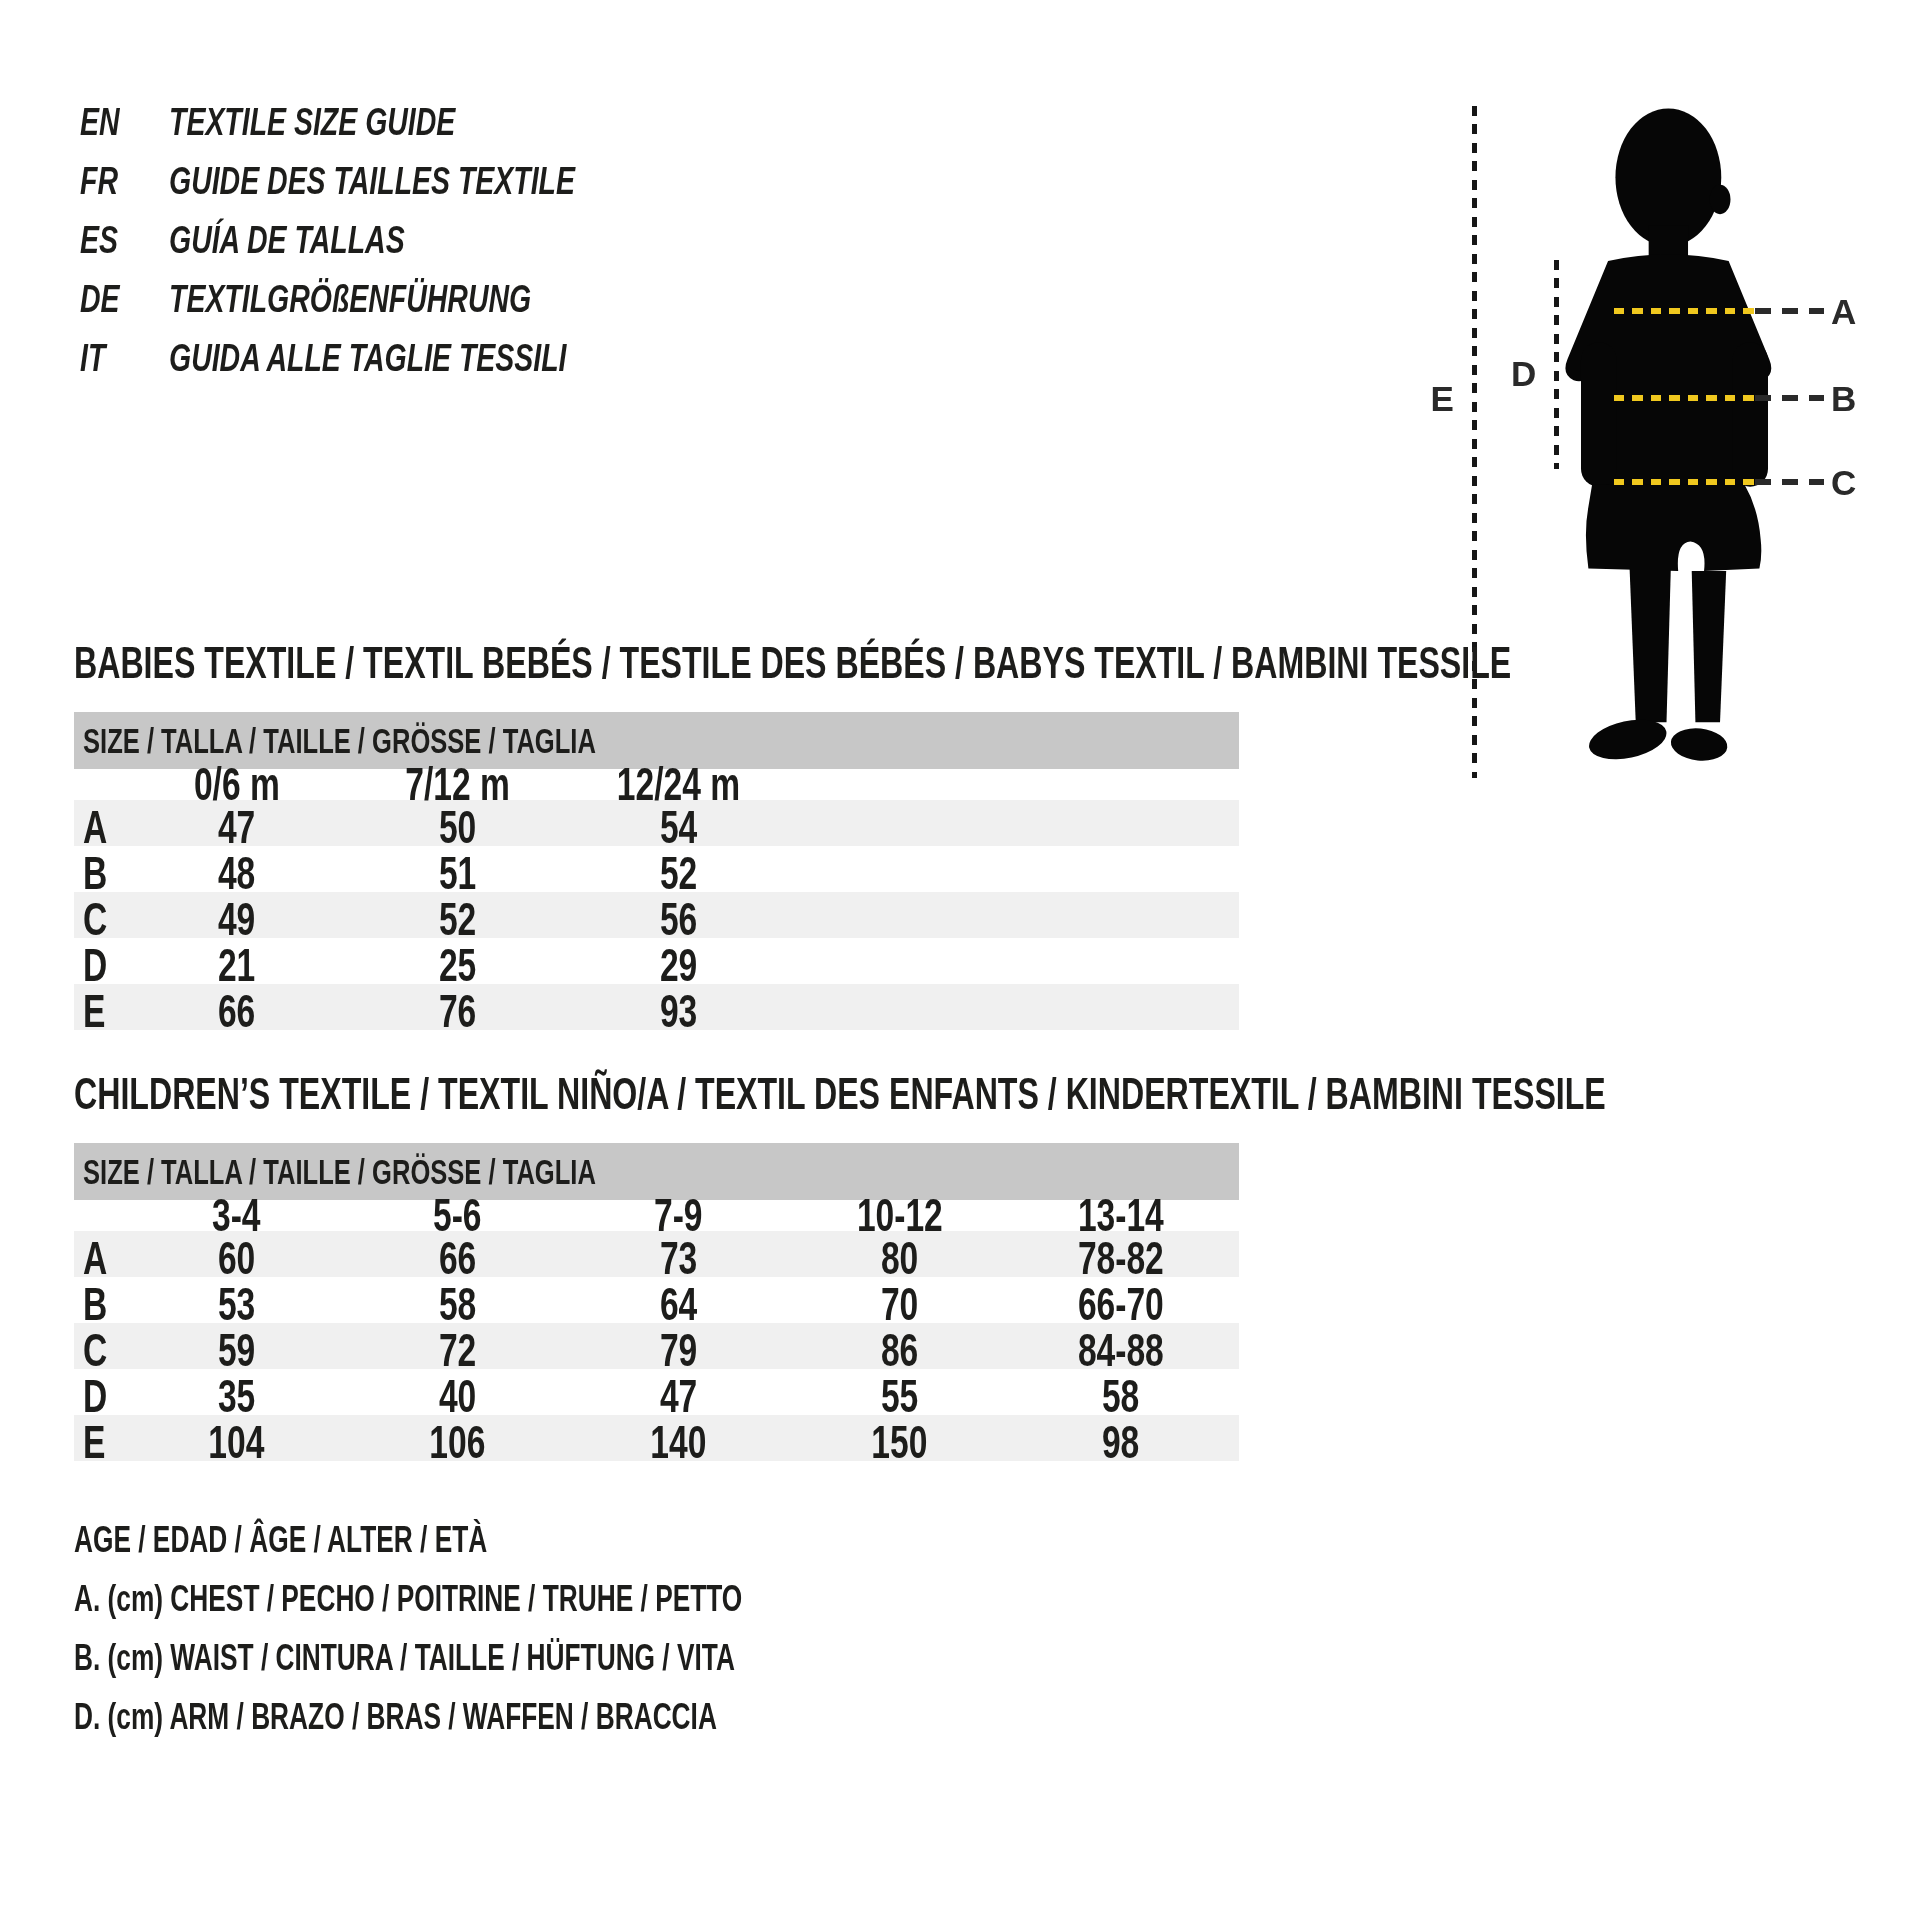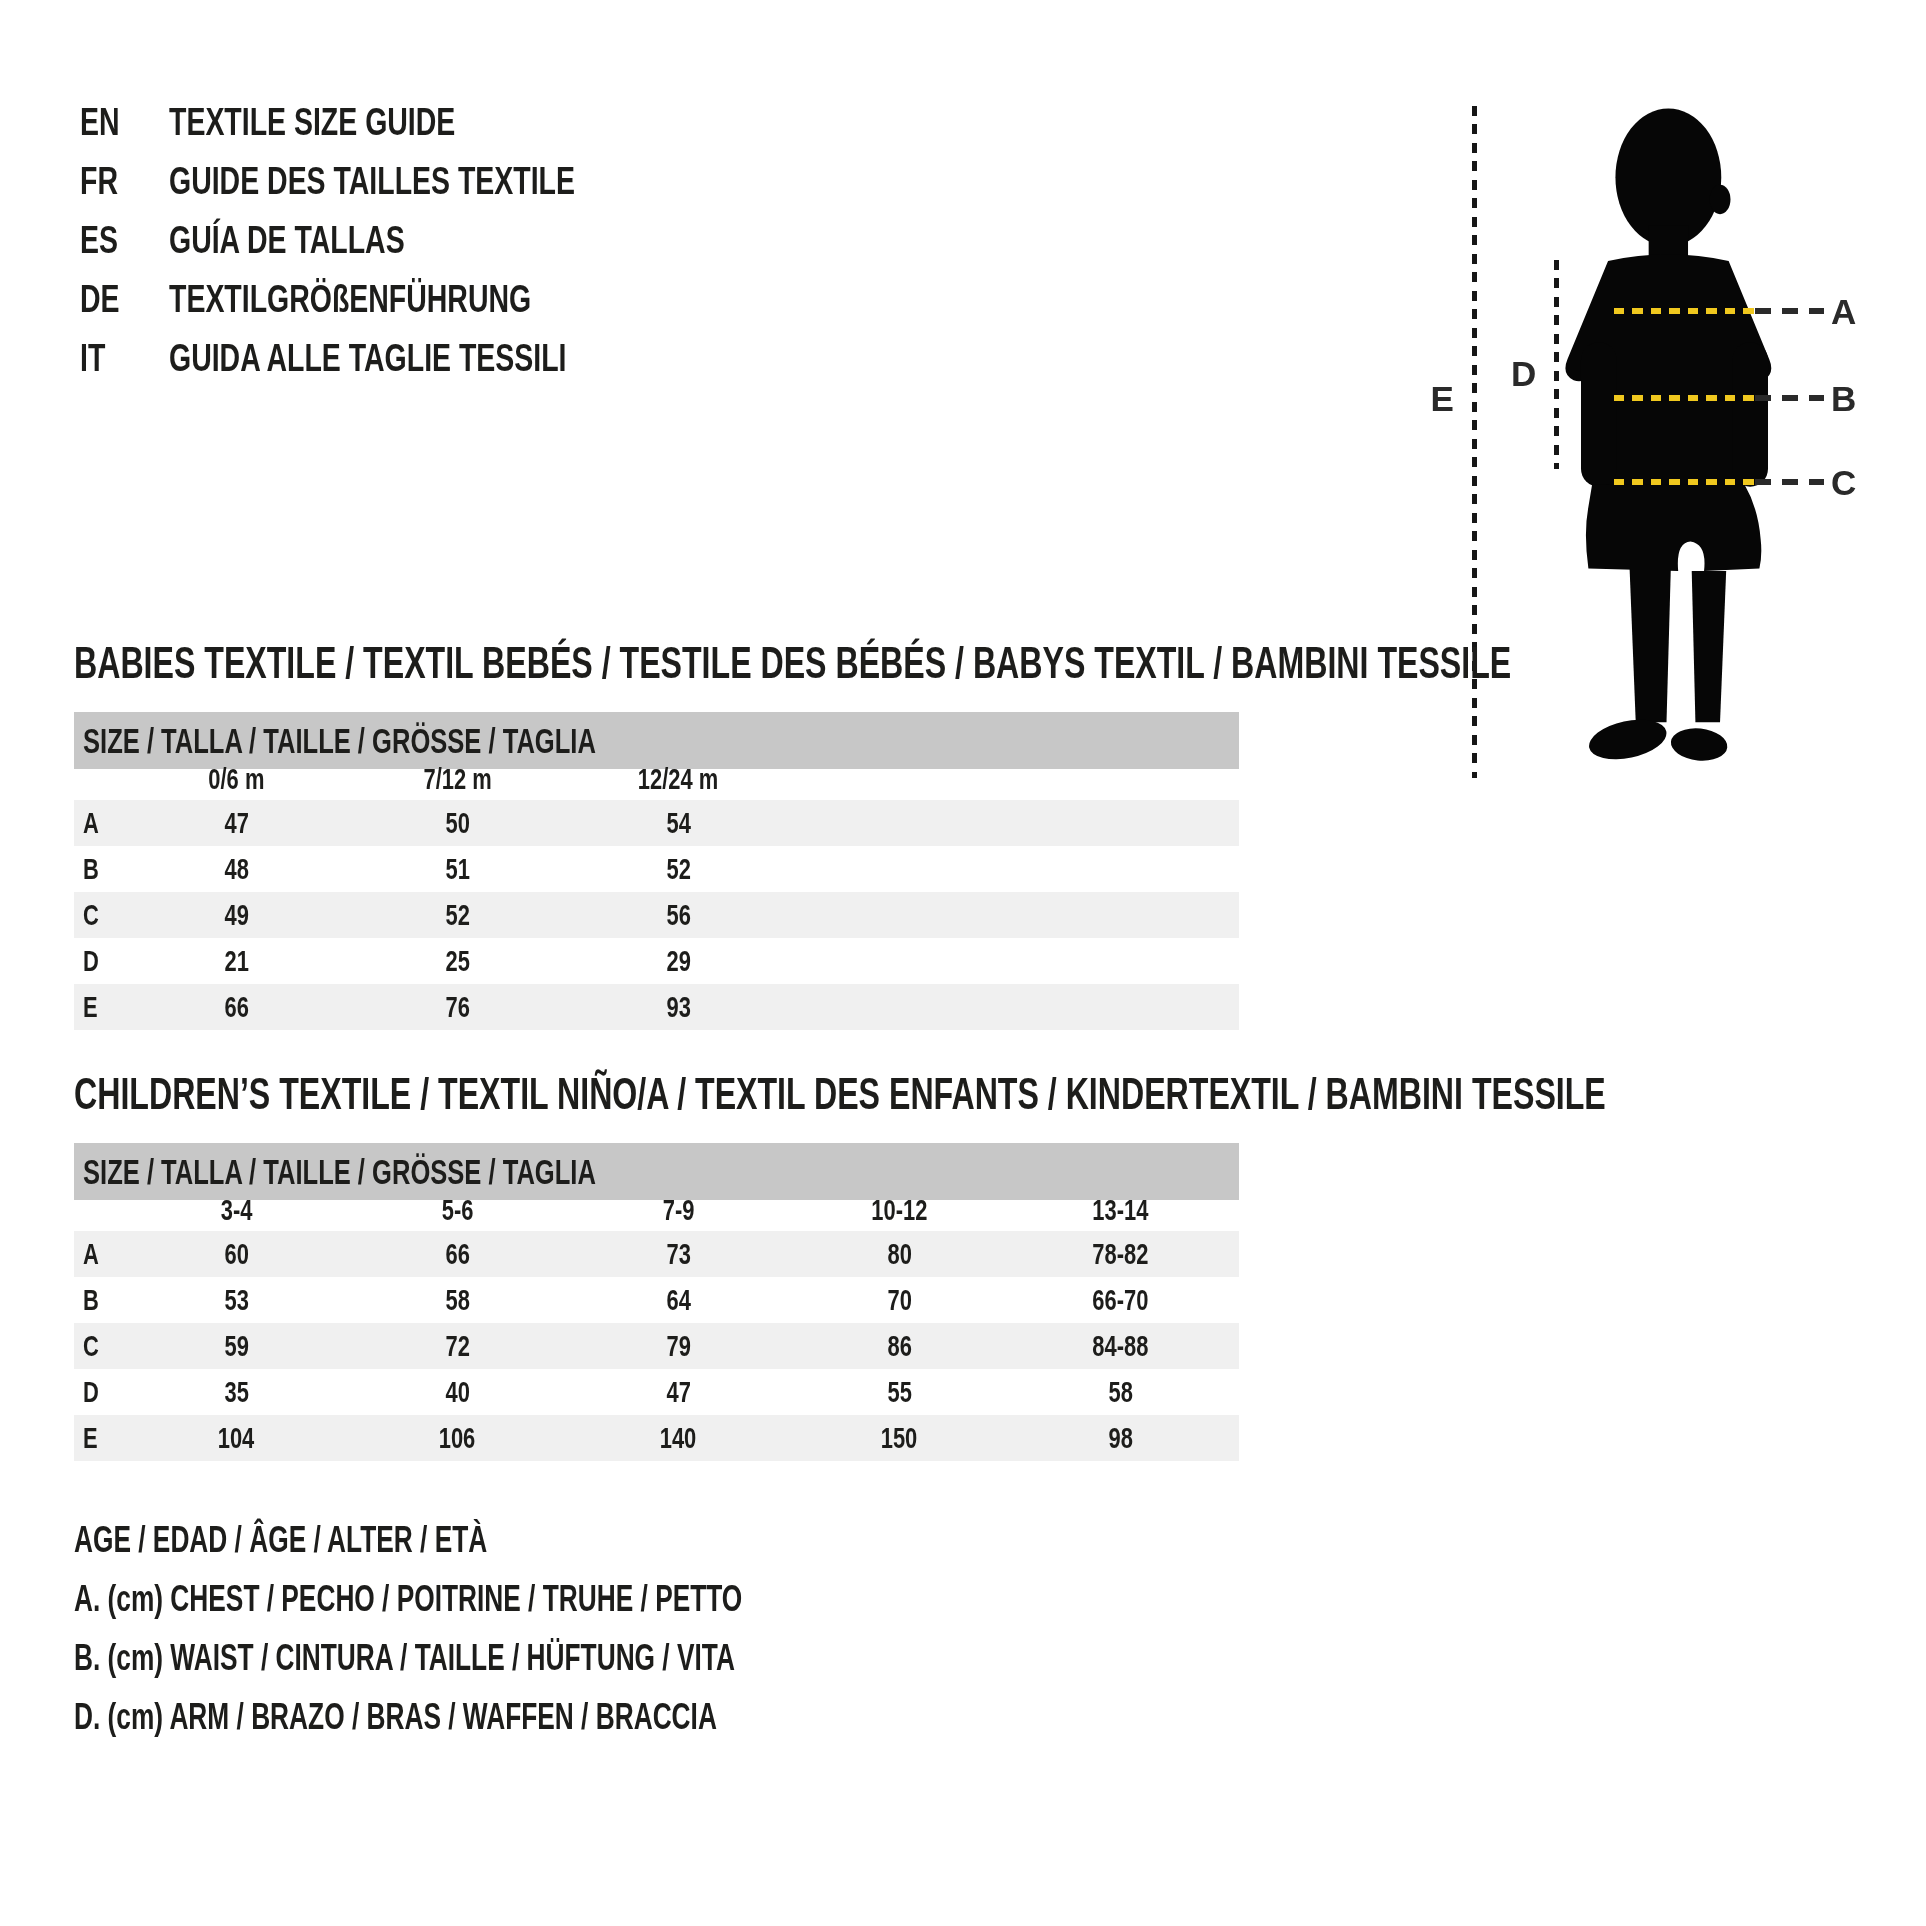--- a/index.html
+++ b/index.html
@@ -6,21 +6,21 @@
   body{
     width:1926px;height:1926px;background:#ffffff;position:relative;overflow:hidden;
     font-family:"Liberation Sans","DejaVu Sans",sans-serif;color:#1d1d1b;
   }
   
   .cnd{display:inline-block;transform:scaleX(.73);transform-origin:0 50%;white-space:nowrap;}
   .cndC{display:inline-block;transform:scaleX(.73);transform-origin:50% 50%;white-space:nowrap;}
 
   
   .langs{position:absolute;left:80px;top:92px;}
-  .lang-row{display:flex;align-items:center;height:59px;font-size:39px;font-weight:700;}
+  .lang-row{display:flex;align-items:center;height:59px;font-size:39px;font-weight:700;font-style:italic;}
   .lang-code{width:89px;flex:0 0 89px;}
 
   
   .figure{position:absolute;left:1417px;top:99px;width:505px;height:709px;}
   .vline{position:absolute;width:5px;background:repeating-linear-gradient(to bottom,#161616 0 10px,transparent 10px 18.5px);}
   .e-line{left:55px;top:7.4px;height:672px;}
   .d-line{left:137px;top:161px;height:209px;}
   .flabel{position:absolute;font-size:35px;line-height:35px;font-weight:700;color:#2a2a2a;}
   .flabel.e{left:13.6px;top:282px;}
   .flabel.d{left:94px;top:257px;}
@@ -39,21 +39,21 @@
   .h-children{top:1075px;}
 
   
   .size-bar{position:absolute;left:74px;width:1165px;height:57px;background:#c7c7c7;
     display:flex;align-items:center;padding-left:8.6px;box-sizing:border-box;
     font-size:35px;font-weight:700;}
   .bar-babies{top:712px;}
   .bar-children{top:1143px;}
 
   
-  .stable{position:absolute;left:74px;width:1165px;font-size:30px;font-weight:700;}
+  .stable{position:absolute;left:74px;width:1165px;font-size:46px;font-weight:700;}
   .t-babies{top:757px;}
   .t-children{top:1188px;}
   .thead,.trow{display:grid;align-items:center;}
   .t-babies .thead,.t-babies .trow{grid-template-columns:52px 221px 221px 221px;}
   .t-children .thead,.t-children .trow{grid-template-columns:52px 221px 221px 221px 221px 221px;}
   .thead{height:43px;}
   .trow{height:46px;}
   .trow.odd{background:#f0f0f0;}
   .cell{text-align:center;}
   .cell-label{padding-left:8.6px;text-align:left;}

